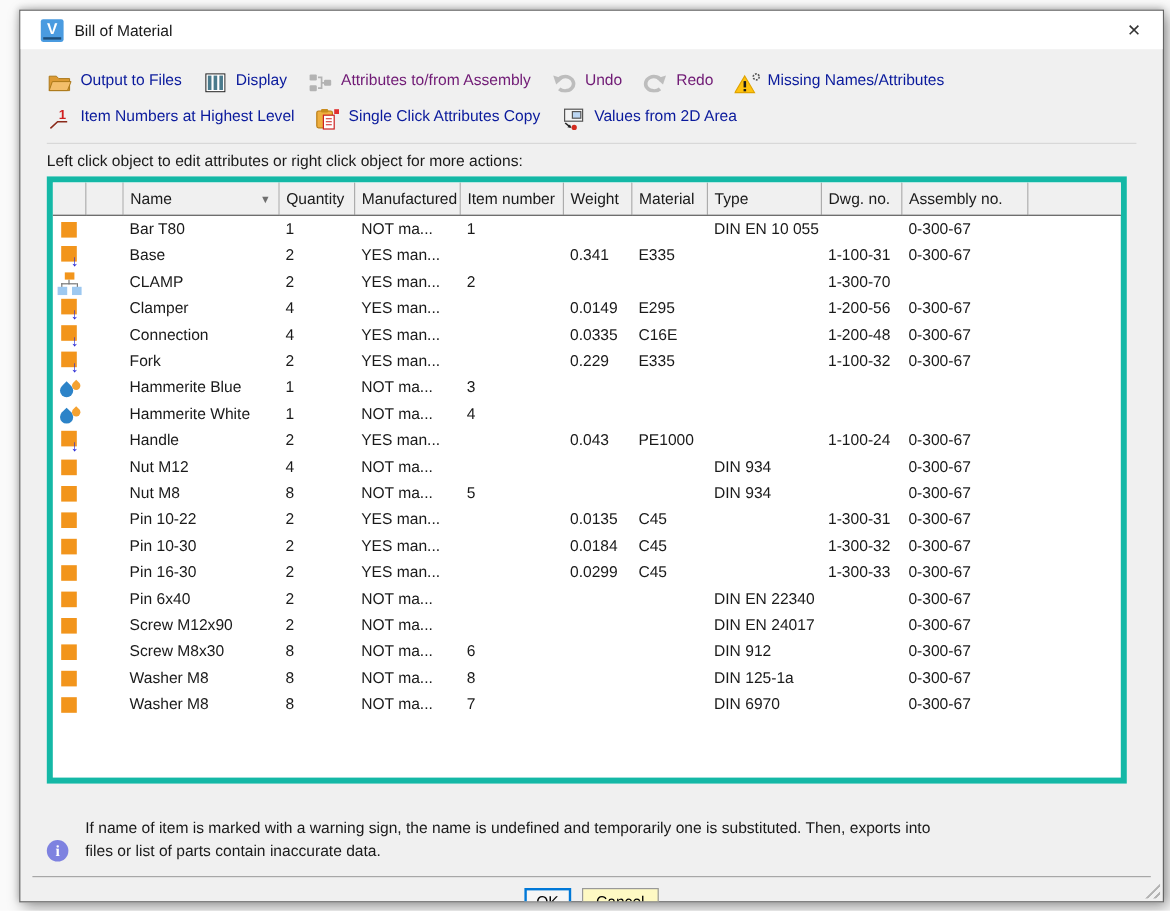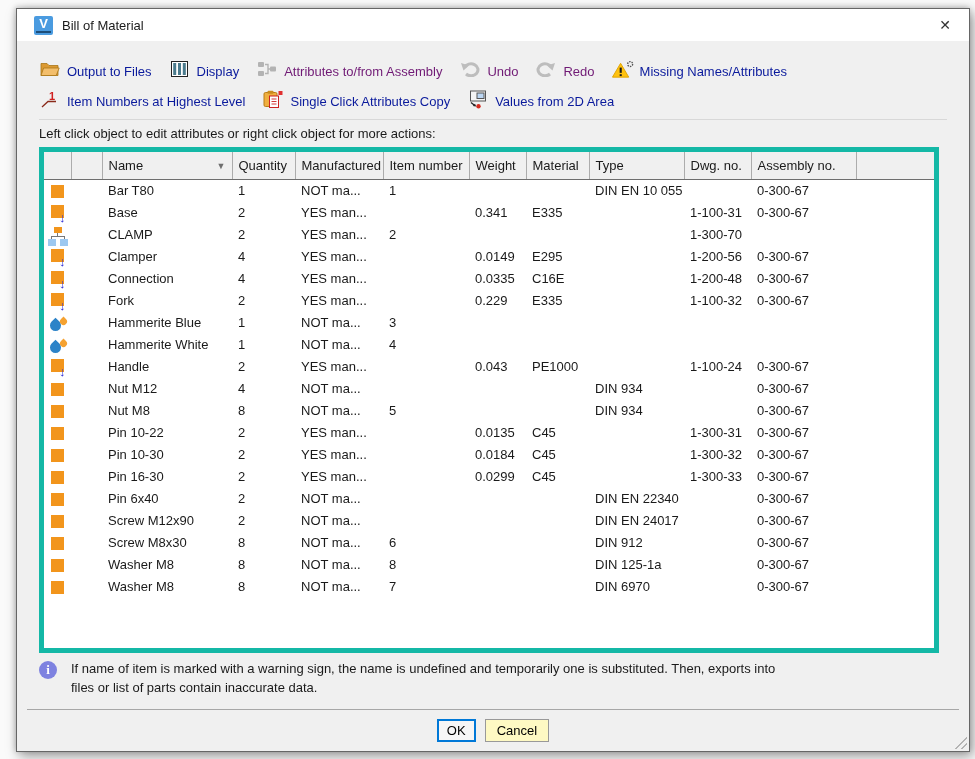--- a/index.html
+++ b/index.html
@@ -22,21 +22,21 @@
     color:#fff;font-weight:bold;font-size:13px;line-height:15px;text-align:center}
   .varicad-logo::after{content:"";position:absolute;left:2px;right:2px;bottom:2px;height:2px;background:#1d4e7a}
   .titlebar .title{margin-left:9px}
   .close-btn{margin-left:auto;width:32px;height:28px;display:flex;align-items:center;justify-content:center;
     font-size:14px;color:#333}
   
   .content{padding:0 22px}
   .toolbar{display:flex;align-items:center;gap:17px;height:30px}
   .toolbar.first{margin-top:13px}
   .toolbar-wrap{border-bottom:1px solid #d8d8d8;padding-bottom:5px}
-  .tb-item{display:flex;align-items:flex-end;gap:6px;color:#0A1A9C;white-space:nowrap}
+  .tb-item{display:flex;align-items:flex-start;gap:6px;color:#0A1A9C;white-space:nowrap}
   .tb-item.disabled{color:#701a75}
   .tbi{display:inline-flex;align-items:center;justify-content:center;width:22px;height:20px;flex:0 0 auto}
   .hint{margin:6px 0 6px}
   
   .bom-wrap{width:900px;height:506px;background:#fff;border:5px solid #14b8a6;box-sizing:border-box;overflow:hidden}
   table{border-collapse:collapse;table-layout:fixed;width:898px}
   thead th{height:27px;background:#f0f0f0;border-bottom:1px solid #6e6e6e;border-left:1px solid #acacac;
     font-weight:normal;text-align:left;padding:0 0 0 6px;white-space:nowrap;overflow:hidden}
   thead th:first-child{border-left:none}
   .th-flex{display:flex;align-items:center;justify-content:space-between;padding-right:6px}
@@ -55,21 +55,21 @@
     background-size:1px 4px,13px 1px,1px 4px,1px 4px;
     background-position:10px 7px,4px 10px,4px 10px,17px 10px}
   .icon-assembly::before{content:"";position:absolute;left:7px;top:1px;width:8px;height:6px;background:#F2951C}
   .icon-assembly::after{content:"";position:absolute;left:1px;top:13px;width:8px;height:7px;background:#9DC8F0;
     box-shadow:12px 0 0 #9DC8F0}
   .icon-paint::before{content:"";position:absolute;left:3px;top:6px;width:11px;height:11px;background:#2C83C8;
     border-radius:0 50% 50% 50%;transform:rotate(45deg)}
   .icon-paint::after{content:"";position:absolute;left:13px;top:4px;width:7px;height:7px;background:#F5A231;
     border-radius:0 50% 50% 50%;transform:rotate(45deg)}
   
-  .info{display:flex;gap:14px;align-items:flex-start;margin-top:6px}
+  .info{display:flex;gap:14px;align-items:flex-end;margin-top:27px}
   .info-icon{flex:0 0 auto;width:18px;height:18px;border-radius:50%;background:#7E82E0;position:relative;margin-top:2px}
   .info-icon::before{content:"i";position:absolute;left:0;top:1px;width:100%;text-align:center;color:#fff;
     font-weight:bold;font-size:13px;font-family:"Liberation Serif",serif}
   .info-text{max-width:705px;line-height:19px}
   .footer-sep{height:1px;background:#a7a7a7;margin:12px 10px 0 10px}
   .buttons{display:flex;justify-content:center;gap:9px;margin-top:9px}
   .btn{font-family:"Liberation Sans","DejaVu Sans",sans-serif;font-size:13px;height:23px;
     background:#fef9c3;border:1px solid #999;padding:0 11px;line-height:20px}
   .btn.ok{background:#f6f6f6;border:2px solid #0078D7;padding:0 8px;min-width:34px}
   .grip{position:absolute;right:2px;bottom:2px;width:13px;height:13px;

